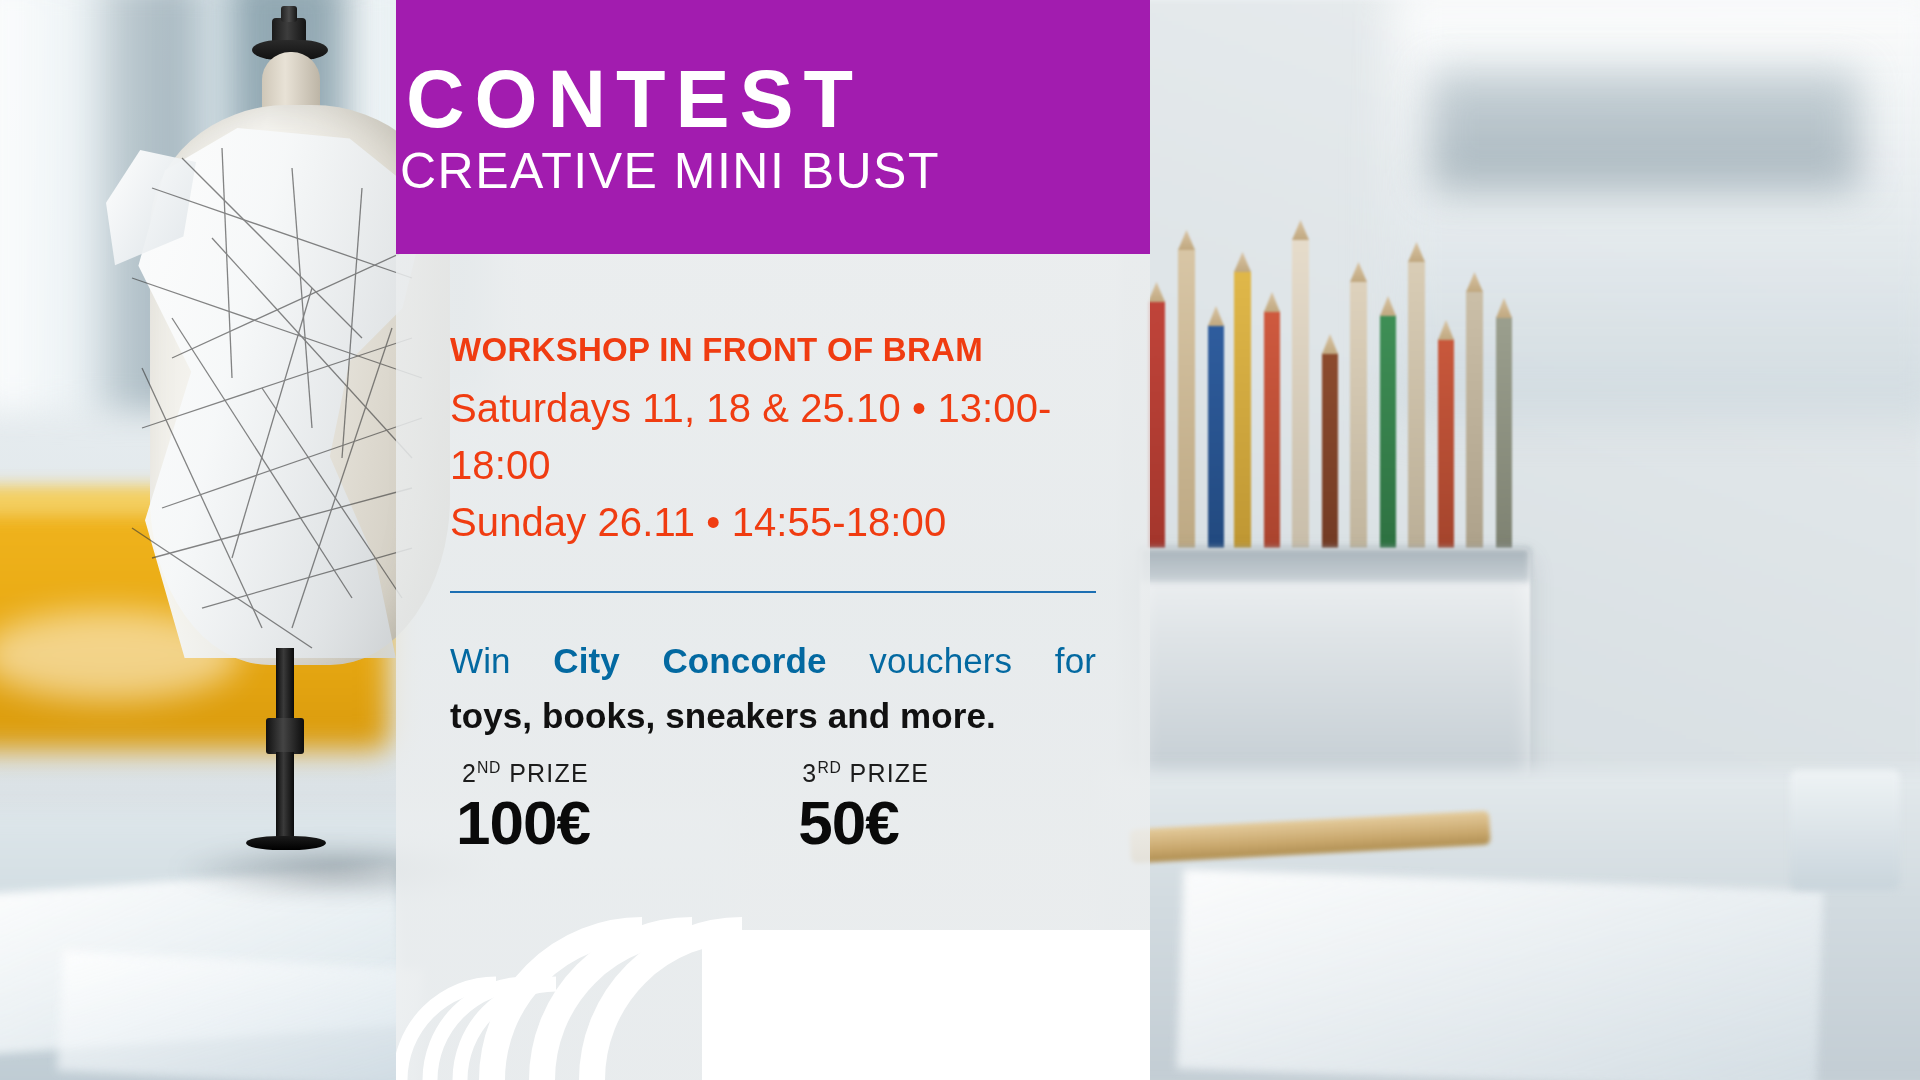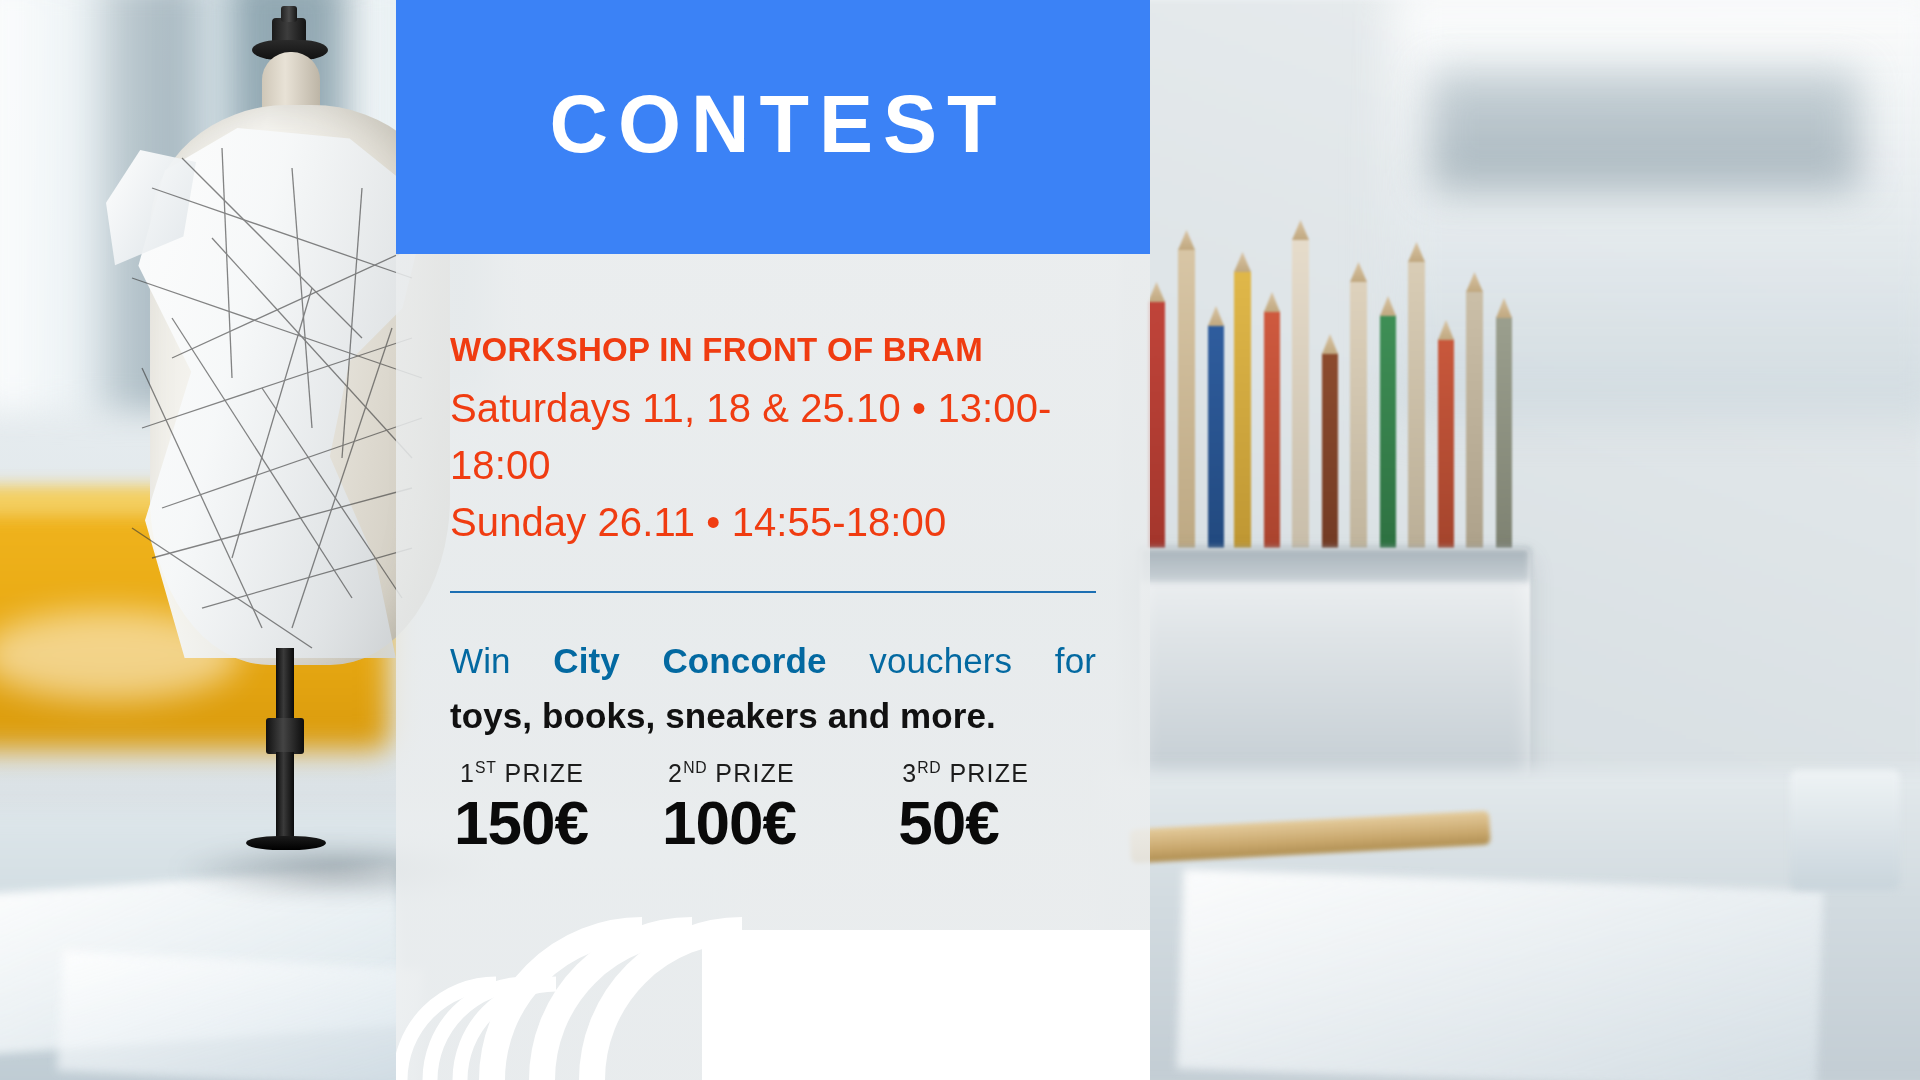--- a/index.html
+++ b/index.html
@@ -190,22 +190,22 @@
   
   #card{
     position:absolute; left:396px; top:0; width:754px; height:1080px;
   }
   .card-body{
     position:absolute; left:0; top:0; width:100%; height:100%;
     background:linear-gradient(180deg,rgba(236,238,239,.86) 0%,rgba(233,236,237,.84) 55%,rgba(238,240,241,.88) 100%);
   }
   .header{
     position:absolute; left:0; top:0; width:100%; height:254px;
-    background:#3b82f6;
-    display:flex; flex-direction:column; justify-content:center; align-items:center;
+    background:#a21caf;
+    display:flex; flex-direction:column; justify-content:center; align-items:flex-start;
   }
   .h-title{
     color:#ffffff; font-size:81px; font-weight:bold; letter-spacing:10px;
     line-height:1; margin-bottom:6px; padding-left:10px;
   }
   .h-sub{
     color:#ffffff; font-size:50px; font-weight:400; letter-spacing:1.5px;
     line-height:1; padding-left:4px;
   }
 
@@ -362,45 +362,40 @@
   <div class="pole-collar"></div>
   <div class="pole-low"></div>
   <div class="pole-foot"></div>
 </div>
 
 <div id="card">
   <div class="card-body"></div>
 
   <div class="header">
     <div class="h-title">CONTEST</div>
+    <div class="h-sub">CREATIVE MINI BUST</div>
   </div>
 
   <div class="content">
     <div class="inner">
 
       <div class="wk-title">WORKSHOP IN FRONT OF BRAM</div>
       <div class="wk-line">Saturdays 11, 18 &amp; 25.10 • 13:00-18:00</div>
       <div class="wk-line">Sunday 26.11 • 14:55-18:00</div>
 
       <div class="divider"></div>
 
       <div class="win-line">
         <span>Win</span>
         <b>City Concorde</b>
         <span>vouchers for</span>
       </div>
       <div class="win-line2">toys, books, sneakers and more.</div>
 
       <div class="prizes">
-        <div class="prize p1">
-          <div class="prize-label">
-            <span>1</span><sup>ST</sup><span> PRIZE</span>
-          </div>
-          <div class="prize-amt">150€</div>
-        </div>
         <div class="prize p2">
           <div class="prize-label">
             <span>2</span><sup>ND</sup><span> PRIZE</span>
           </div>
           <div class="prize-amt">100€</div>
         </div>
         <div class="prize p3">
           <div class="prize-label">
             <span>3</span><sup>RD</sup><span> PRIZE</span>
           </div>

